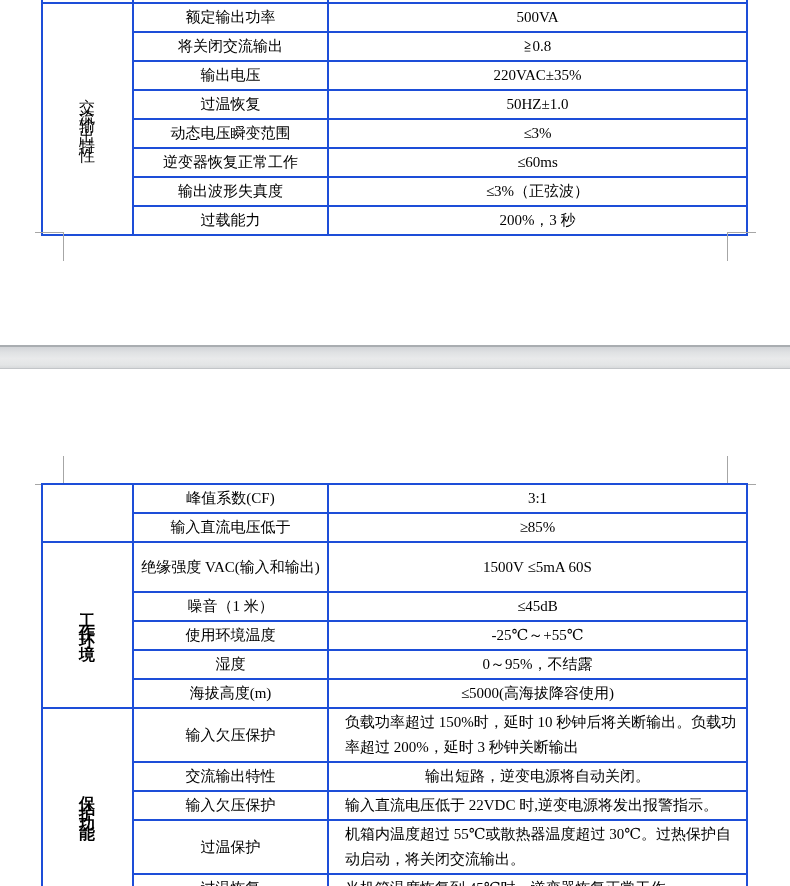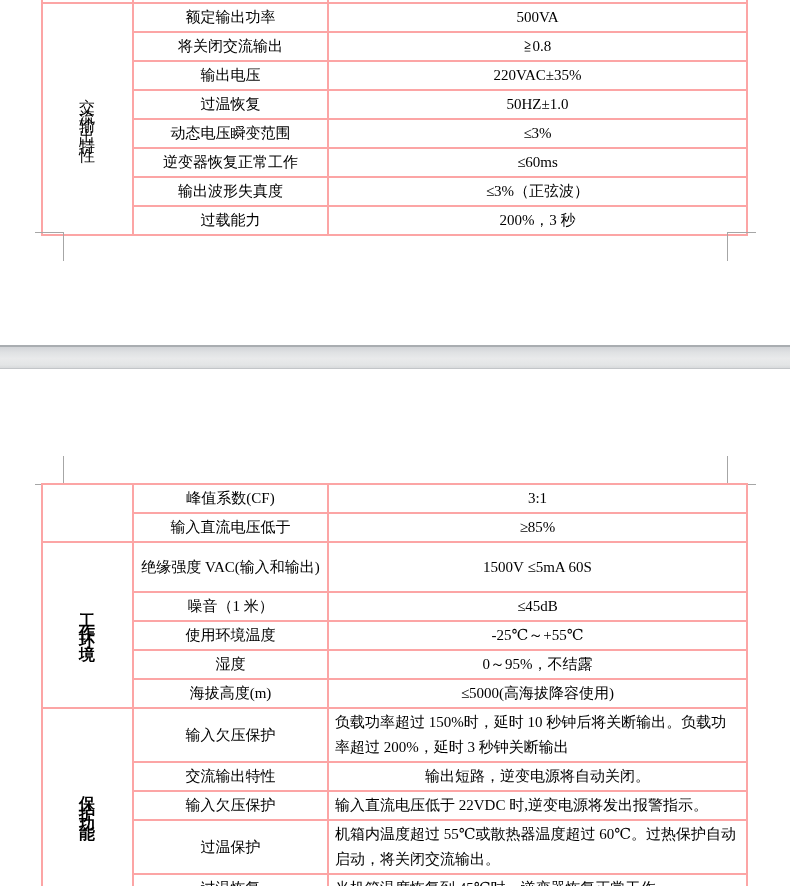--- a/index.html
+++ b/index.html
@@ -27,29 +27,29 @@
   
   .tbl-wrap { position:absolute; left:41px; }
   .tbl-wrap.t1 { top:-2px; }
   .tbl-wrap.t2 { top:483px; }
   table.spec {
     border-collapse:collapse;
     table-layout:fixed;
     width:705px;
   }
   table.spec td {
-    border:2px solid #fca5a5;
+    border:2px solid #1d4ed8;
     padding:1px 4px;
     text-align:center;
     vertical-align:middle;
     font-size:15px;
     line-height:25px;
     overflow:hidden;
   }
-  table.spec td.left { text-align:left; padding-left:6px; padding-right:6px; }
+  table.spec td.left { text-align:left; padding-left:16px; padding-right:6px; }
   tr.clip td { height:2px; padding:0; line-height:2px; }
   td.section { width:91px; }
   .vlabel {
     display:inline-block;
     writing-mode:vertical-rl;
     text-orientation:upright;
     letter-spacing:10px;
     font-size:16px;
     white-space:nowrap;
   }
@@ -168,21 +168,21 @@
     <tr>
       <td style="height:22px">交流输出特性</td>
       <td>输出短路，逆变电源将自动关闭。</td>
     </tr>
     <tr>
       <td style="height:23px">输入欠压保护</td>
       <td class="left">输入直流电压低于 22VDC 时,逆变电源将发出报警指示。</td>
     </tr>
     <tr>
       <td style="height:47px">过温保护</td>
-      <td class="left">机箱内温度超过 55℃或散热器温度超过 60℃。过热保护自动启动，将关闭交流输出。</td>
+      <td class="left">机箱内温度超过 55℃或散热器温度超过 30℃。过热保护自动启动，将关闭交流输出。</td>
     </tr>
     <tr>
       <td style="height:20px">过温恢复</td>
       <td class="left">当机箱温度恢复到 45℃时，逆变器恢复正常工作。</td>
     </tr>
   </tbody>
     </table>
 </div>
 
 </body></html>

